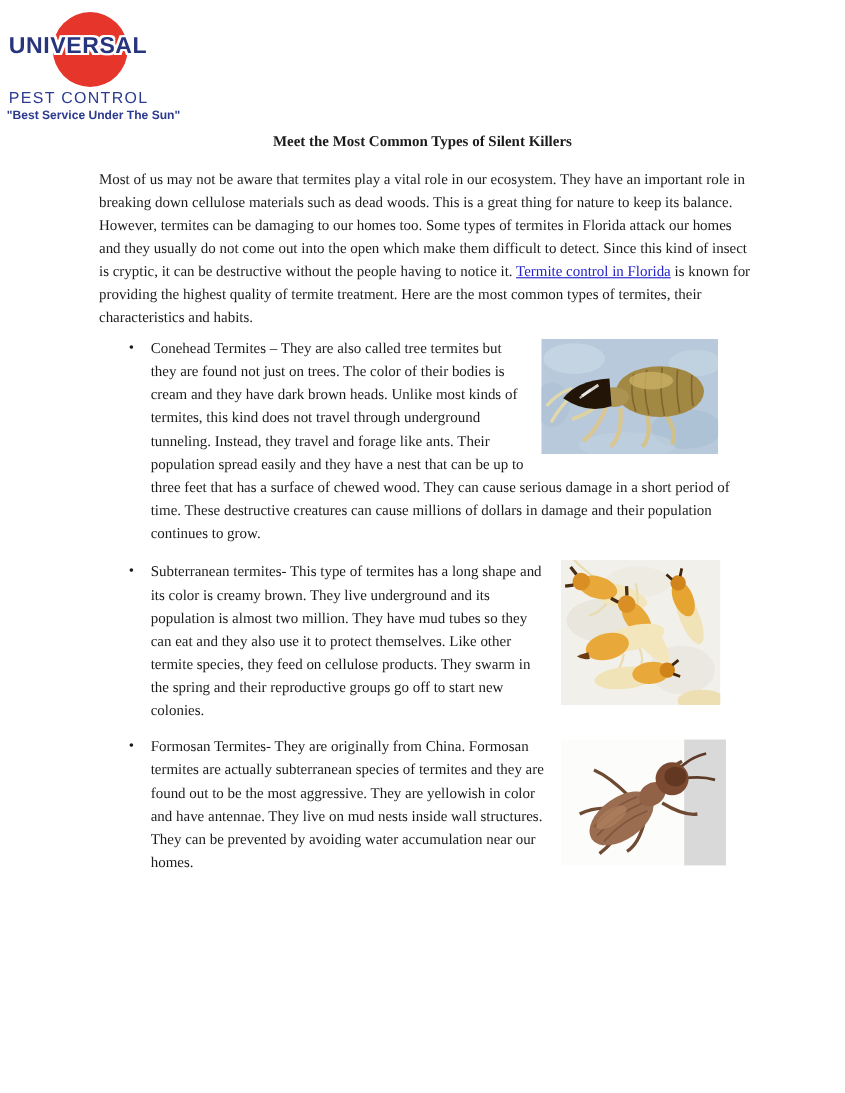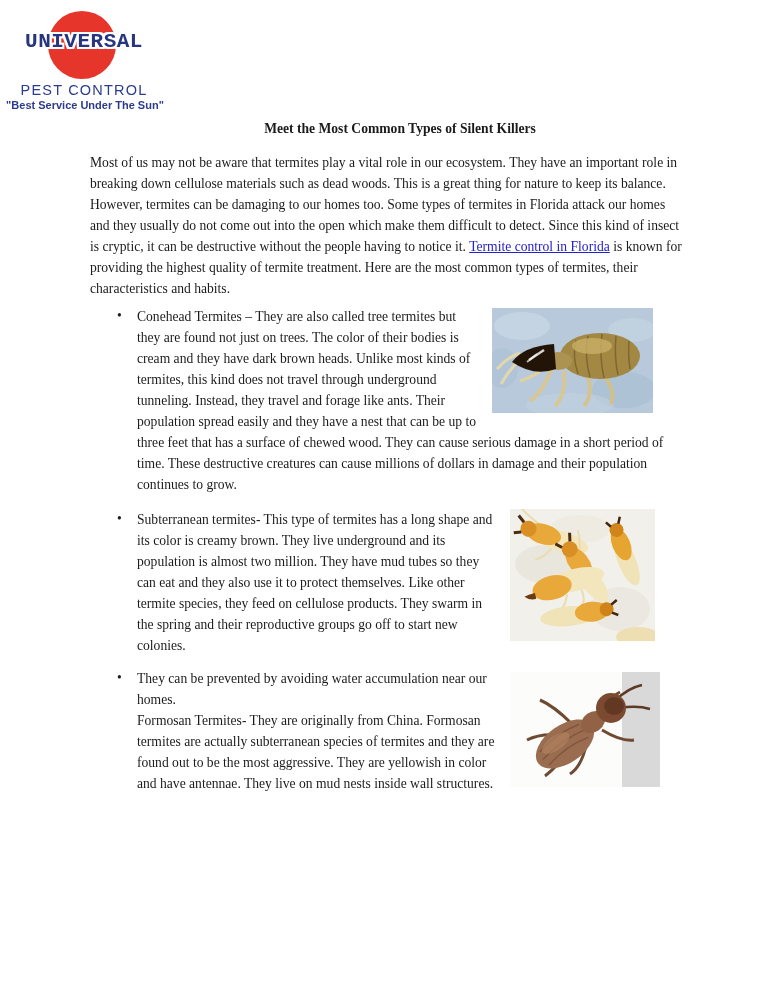--- a/index.html
+++ b/index.html
@@ -5,31 +5,30 @@
   html,body{margin:0;padding:0;background:#ffffff;}
   .page{
     position:relative;width:768px;height:994px;background:#ffffff;
     font-family:"Liberation Serif",serif;color:#1b1b1b;overflow:hidden;
   }
 
   
   .logo{position:absolute;left:8px;top:4px;width:152px;height:110px;font-family:"Liberation Sans",sans-serif;}
   .logo-circle{position:absolute;left:40px;top:7px;width:68px;height:68px;border-radius:50%;background:#e6352b;}
   .logo-universal{
-    position:absolute;left:0;top:26px;width:152px;text-align:center;
+    position:absolute;left:0;top:26px;width:152px;text-align:left;
     font-size:21px;font-weight:bold;color:#27357e;letter-spacing:.5px;
     text-shadow:-2px -2px 0 #fff,2px -2px 0 #fff,-2px 2px 0 #fff,2px 2px 0 #fff,
                 -2px 0 0 #fff,2px 0 0 #fff,0 -2px 0 #fff,0 2px 0 #fff;
-    font-family:Liberation Mono, monospace;
   }
-  .logo-pest{position:absolute;left:0;top:78px;width:152px;text-align:center;font-size:14.5px;color:#2d3b8e;letter-spacing:1.2px;white-space:nowrap;}
+  .logo-pest{position:absolute;left:0;top:78px;width:152px;text-align:left;font-size:14.5px;color:#2d3b8e;letter-spacing:1.2px;white-space:nowrap;}
   .logo-tagline{position:absolute;left:-4px;top:95px;width:162px;text-align:center;font-size:11px;font-weight:600;color:#2d3b8e;white-space:nowrap;}
 
   
-  .doc-title{position:absolute;left:104px;top:121px;width:592px;text-align:center;font-size:13.6px;font-weight:bold;}
+  .doc-title{position:absolute;left:88px;top:121px;width:592px;text-align:center;font-size:13.6px;font-weight:bold;}
   .content{position:absolute;left:90px;top:152px;width:592px;font-size:13.6px;line-height:21px;}
   .para{margin:0;}
   a.link{color:#2321c8;text-decoration:underline;cursor:pointer;margin-top:36px;}
 
   .bullet{position:relative;padding-left:47px;}
   .b1{margin-top:7px;}
   .b2{margin-top:14px;}
   .b3{margin-top:12px;}
   .marker{position:absolute;left:27px;top:-1px;}
 
@@ -169,18 +168,18 @@
             <path d="M30,80 Q55,74 78,80" stroke="#7b4f38" stroke-width="1.5" fill="none" opacity="0.8"></path>
             <ellipse cx="48" cy="66" rx="16" ry="7" fill="#b0825f" opacity="0.7"></ellipse>
           </g>
 
           <ellipse cx="83" cy="50" rx="13" ry="10" fill="#926247" transform="rotate(-35 83 50)"></ellipse>
 
           <circle cx="101" cy="36" r="15" fill="#7c4a31"></circle>
           <ellipse cx="104" cy="34" rx="10" ry="9" fill="#5f3520" opacity="0.85"></ellipse>
         </svg>
       </div>
+      <p class="para">Formosan Termites- They are originally from China. Formosan termites are actually subterranean species of termites and they are found out to be the most aggressive. They are yellowish in color and have antennae. They live on mud nests inside wall structures.</p>
       <p class="para">They can be prevented by avoiding water accumulation near our homes.</p>
-      <p class="para">Formosan Termites- They are originally from China. Formosan termites are actually subterranean species of termites and they are found out to be the most aggressive. They are yellowish in color and have antennae. They live on mud nests inside wall structures.</p>
     </div>
 
   </div>
 </div>
 
 </body></html>

